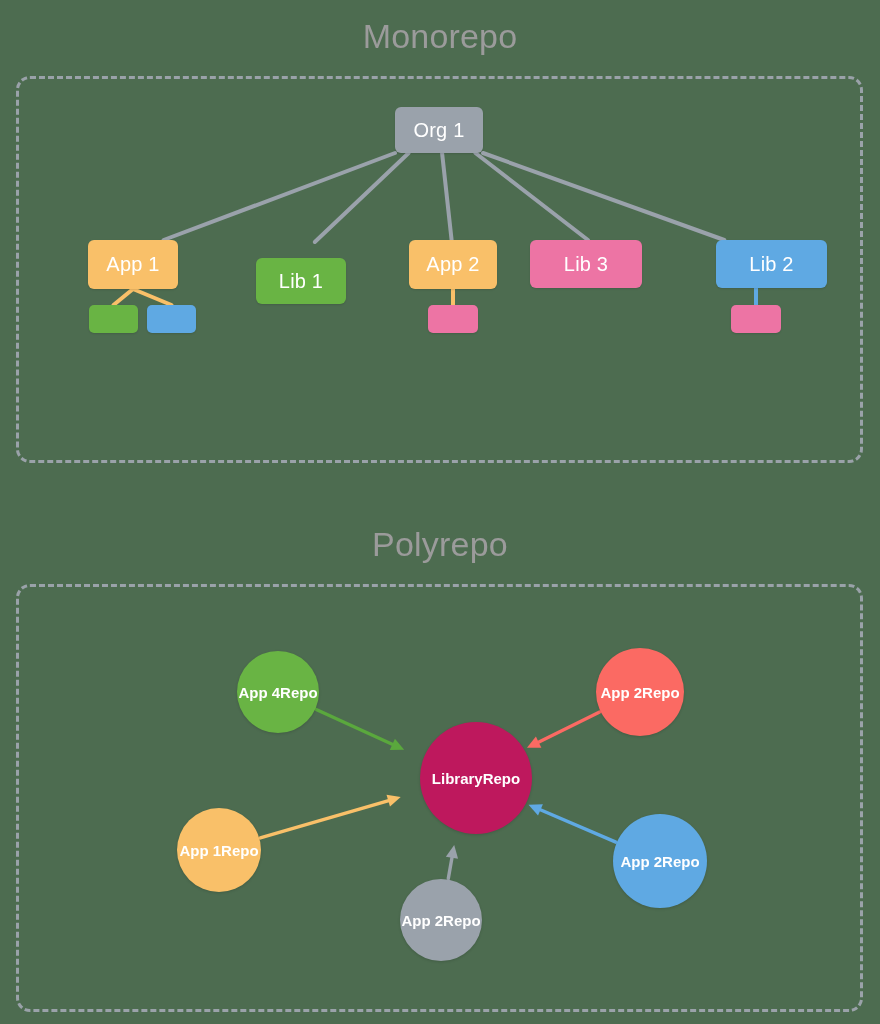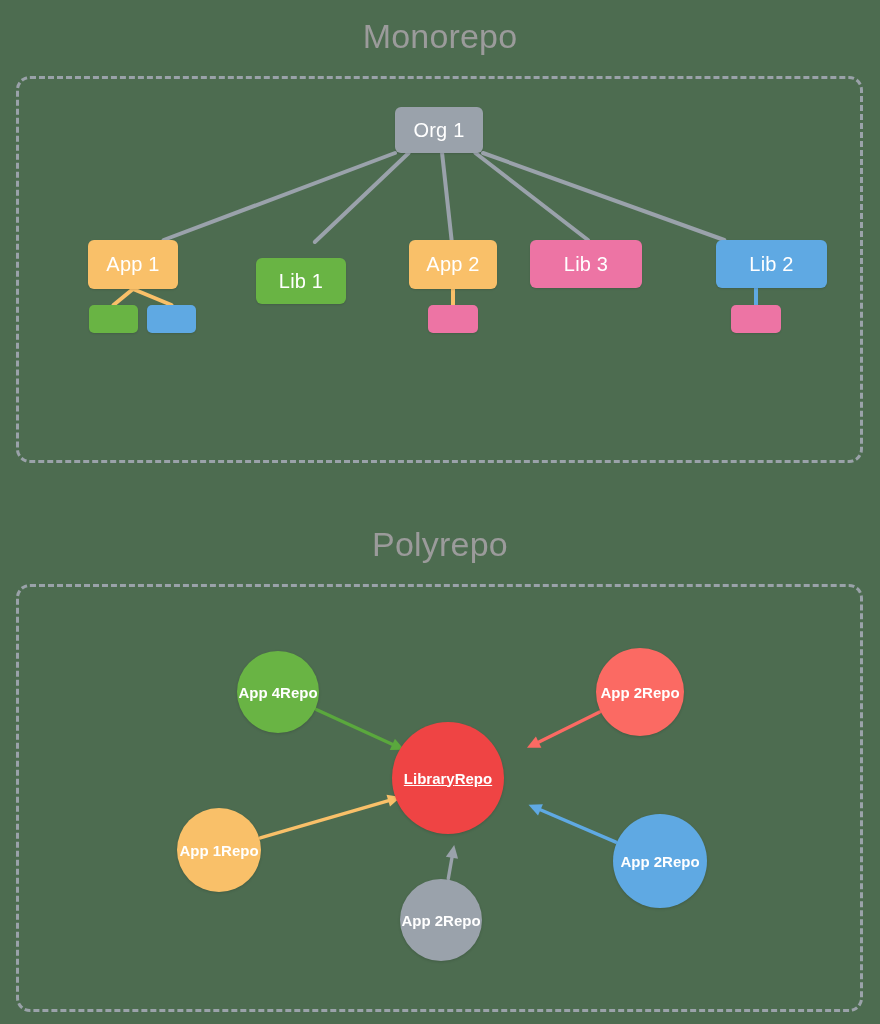--- a/index.html
+++ b/index.html
@@ -159,21 +159,21 @@
       <line x1="599.6584646103288" y1="711.9389197902973" x2="533.370364100751" y2="744.7020039502036" stroke="#fb6a63" stroke-width="3.4" stroke-linecap="round"></line>
       <polygon points="526.9605423666143,747.8700767613286 535.8676236414117,736.5517772793326 541.3619037614046,747.6681114755975" fill="#fb6a63"></polygon>
       <line x1="260.2818713916199" y1="837.9664180558841" x2="393.85272941673867" y2="799.0307833279143" stroke="#f9c069" stroke-width="3.4" stroke-linecap="round"></line>
       <polygon points="400.7170405899964,797.0298505162764 389.9715494263326,806.6201800023589 386.5014002145411,794.7156403452407" fill="#f9c069"></polygon>
       <line x1="615.8692810012268" y1="842.1193315623806" x2="535.0921569324543" y2="807.560046522648" stroke="#5fa9e3" stroke-width="3.4" stroke-linecap="round"></line>
       <polygon points="528.5185185815953,804.7476136199609 542.9093413169556,804.1609101178079 538.0318353039039,815.5613458591578" fill="#5fa9e3"></polygon>
       <line x1="448.2823659557267" y1="878.6361613714724" x2="452.96976662921765" y2="852.0117255460441" stroke="#9aa2ab" stroke-width="3.4" stroke-linecap="round"></line>
       <polygon points="454.2095027383473,844.9700244461876 458.06152754959544,858.8481332818153 445.849346621173,856.6981014282198" fill="#9aa2ab"></polygon>
     </svg>
 
-  <div class="node-circle" id="poly-hub" style="left: 392px; top: 722px; width: 112px; height: 112px; background: #ef4444; text-decoration: underline;">
+  <div class="node-circle" id="poly-hub" style="left: 420px; top: 722px; width: 112px; height: 112px; background: #be185d;">
     <span>Library</span>
     <span>Repo</span>
   </div>
 
   <div class="node-circle" id="poly-node-0" style="left: 237px; top: 651px; width: 82px; height: 82px; background: rgb(105, 180, 68);">
     <span>App 4</span>
     <span>Repo</span>
   </div>
 
   <div class="node-circle" id="poly-node-1" style="left: 596px; top: 648px; width: 88px; height: 88px; background: rgb(251, 106, 99);">

